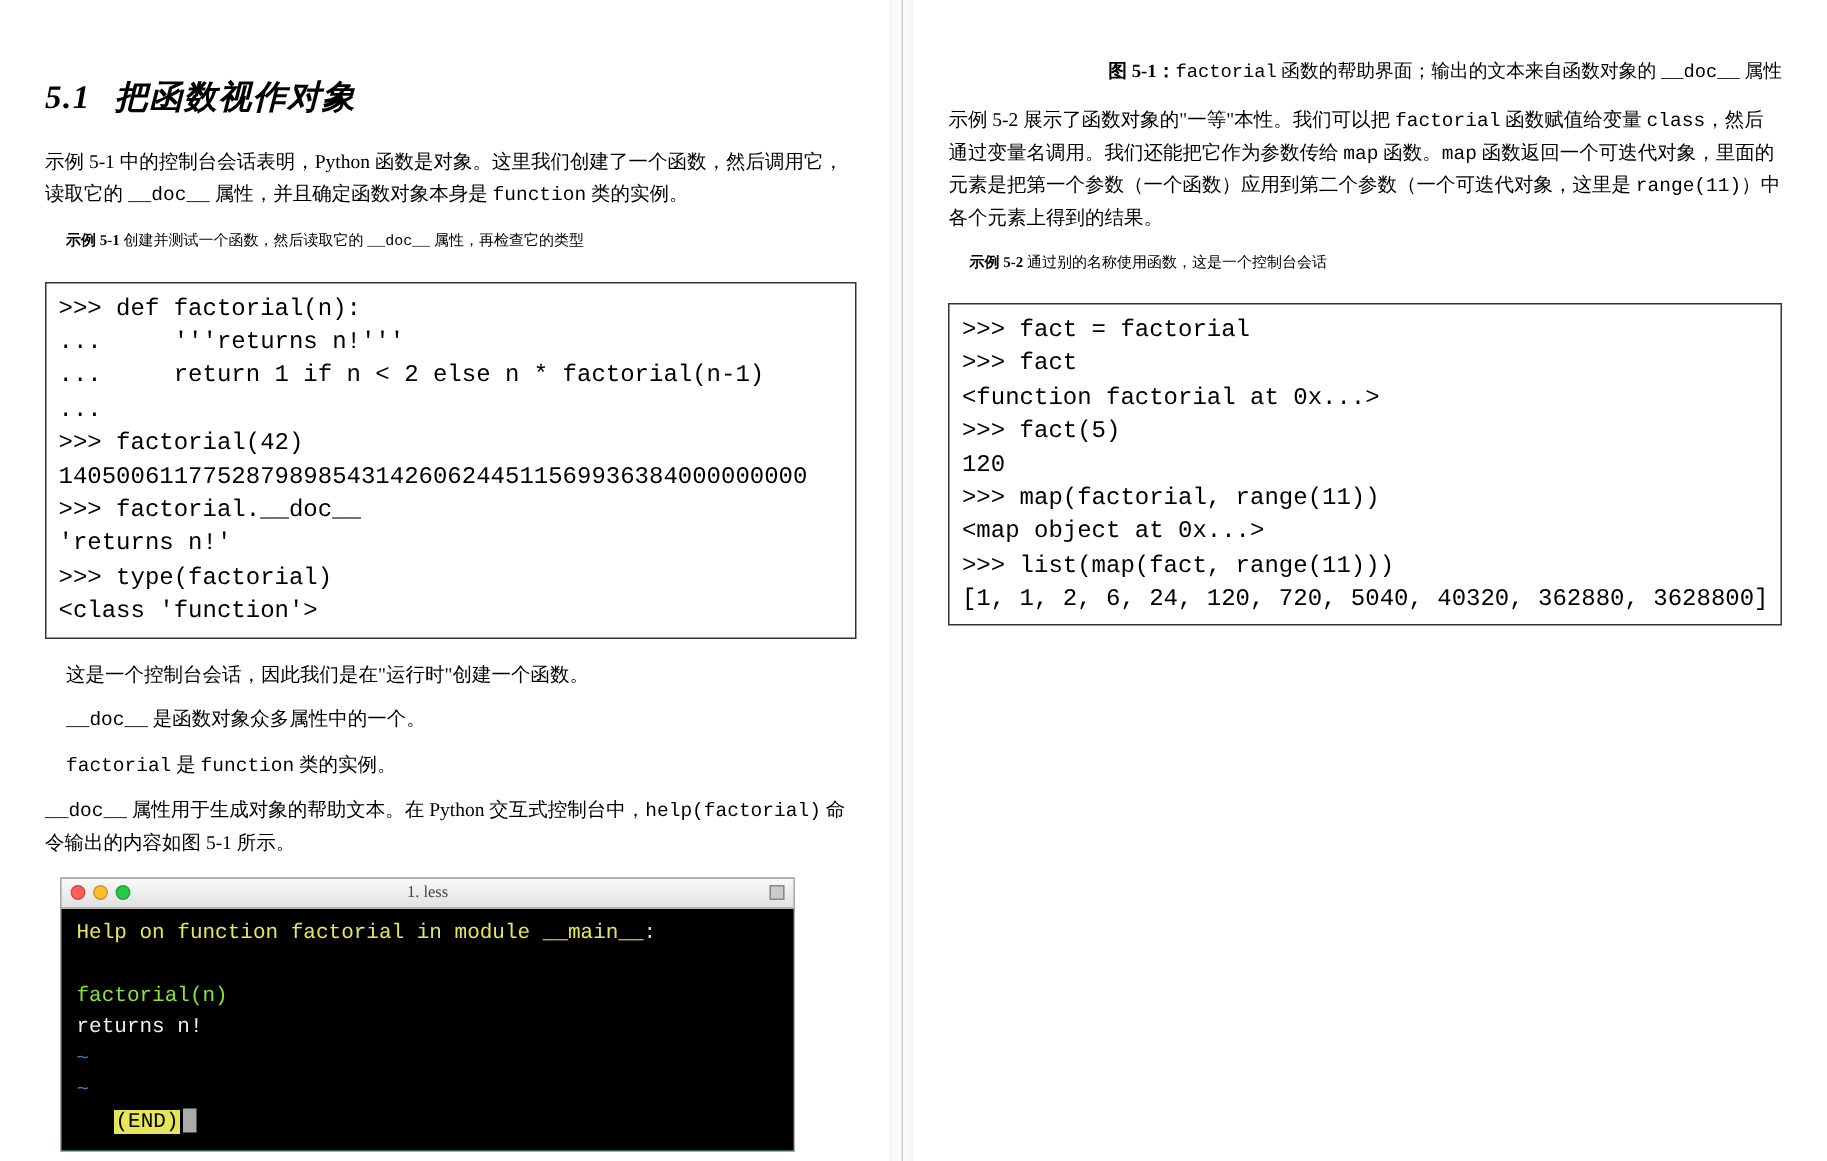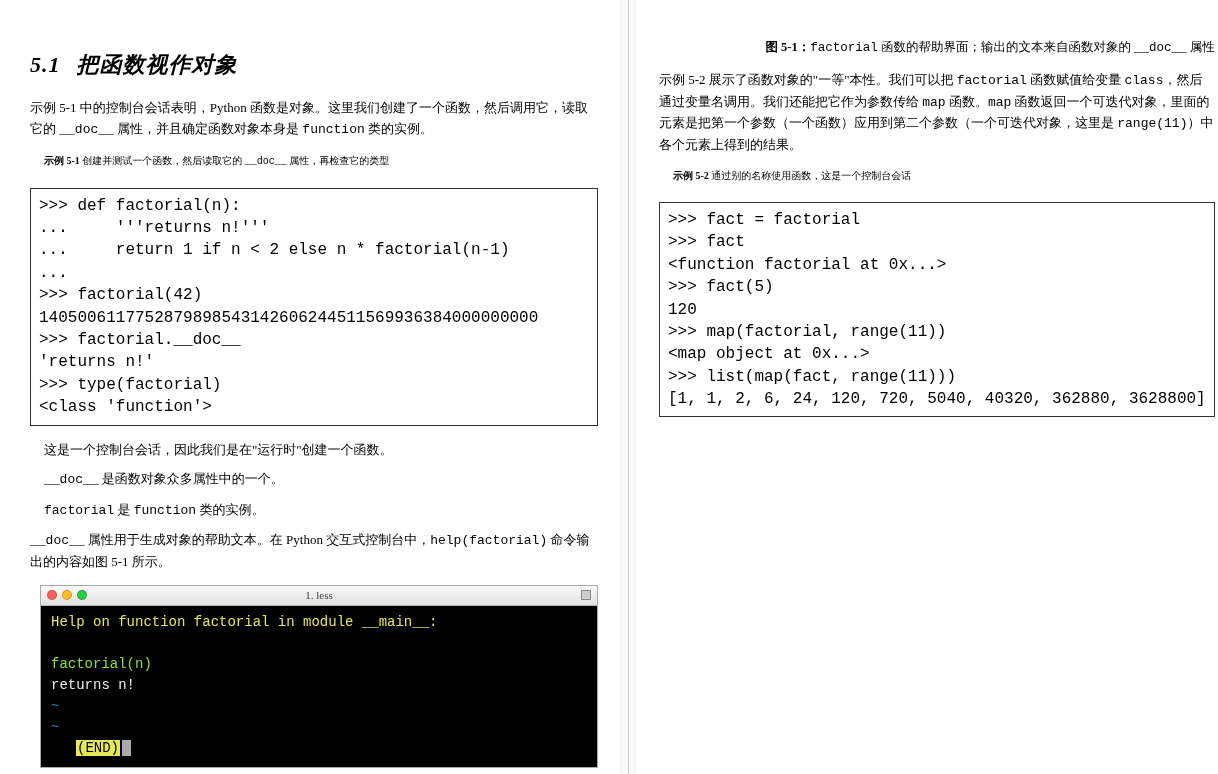--- a/index.html
+++ b/index.html
@@ -83,21 +83,21 @@
       margin-bottom: 12px;
       font-size: 12.5px;
       line-height: 1.5;
       text-align: right;
     }
     .figure-caption .figure-label {
       font-weight: bold;
     }
     
     .terminal-window {
-      width: 558px;
+      width: 490px;
       border: 1px solid #aaa;
       margin-top: 6px;
       margin-left: 10px;
       background: #22c55e;
     }
     .terminal-titlebar {
       height: 20px;
       background: linear-gradient(#f9f9f9, #e1e1e1);
       border-bottom: 1px solid #b8b8b8;
       display: flex;

